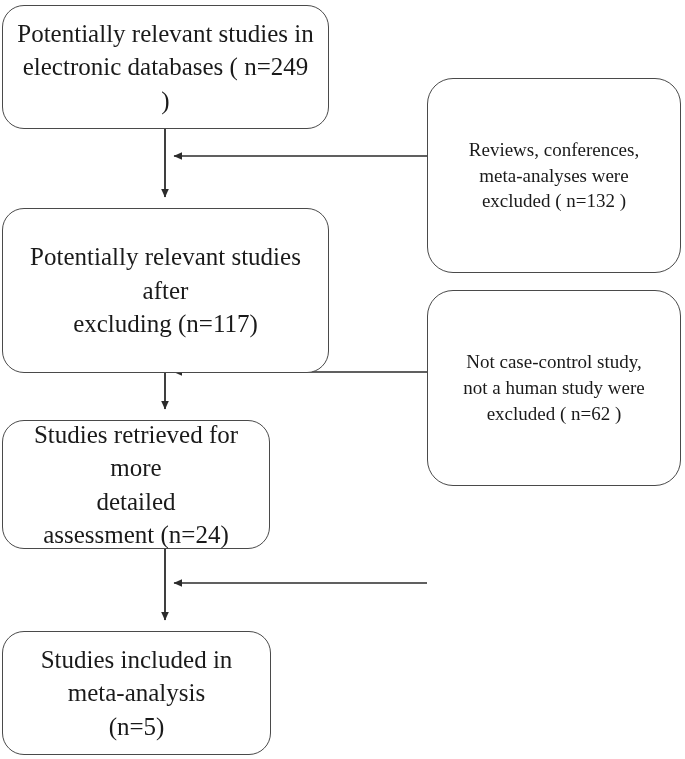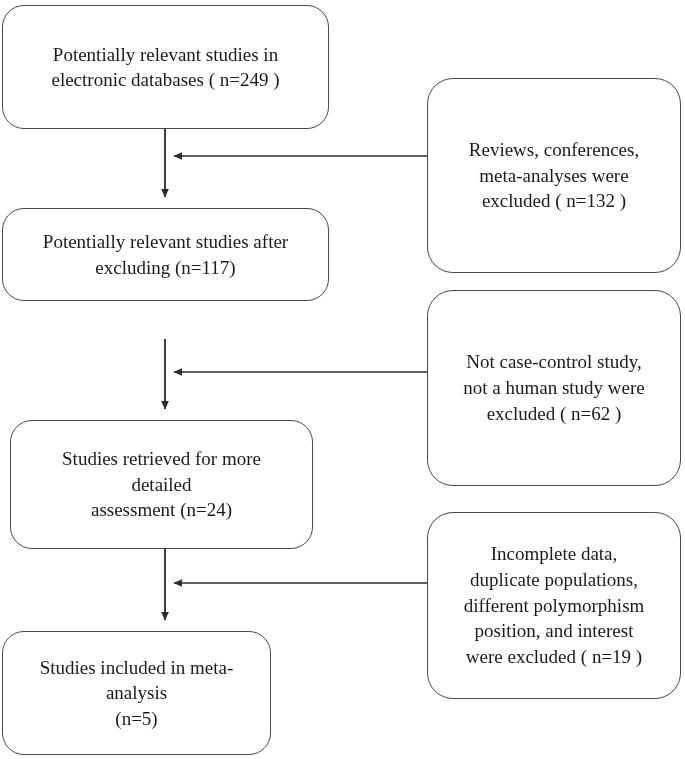--- a/index.html
+++ b/index.html
@@ -19,21 +19,21 @@
     position: absolute;
     box-sizing: border-box;
     border: 1.4px solid #4a4a4a;
     border-radius: 22px;
     background: #ffffff;
     display: flex;
     align-items: center;
     justify-content: center;
     text-align: center;
     color: #1a1a1a;
-    font-size: 19px;
+    font-size: 25px;
     line-height: 1.34;
     padding: 6px 14px;
     white-space: pre-line;
   }
   .node.right-node {
     font-size: 19px;
     line-height: 1.36;
     border-radius: 26px;
   }
   #connectors {
@@ -78,37 +78,32 @@
     </g>
 
     <g>
       <line x1="427" y1="583" x2="174" y2="583" stroke="#2b2b2b" stroke-width="1.6" marker-end="url(#arrowhead)"></line>
     </g>
   </svg>
 
   <div class="node main-node" style="left:2px; top:5px; width:327px; height:124px;">Potentially relevant studies in
 electronic databases ( n=249 )</div>
 
-  <div class="node main-node" style="left:2px; top:208px; width:327px; height:93px;">Potentially relevant studies after
+  <div class="node main-node" style="left:2px; top:208px; width:327px; height:165px;">Potentially relevant studies after
 excluding (n=117)</div>
 
-  <div class="node main-node" style="left:10px; top:420px; width:303px; height:129px;">Studies retrieved for more
+  <div class="node main-node" style="left:2px; top:420px; width:268px; height:129px;">Studies retrieved for more
 detailed
 assessment (n=24)</div>
 
   <div class="node main-node" style="left:2px; top:631px; width:269px; height:124px;">Studies included in meta-analysis
 (n=5)</div>
 
   <div class="node right-node" style="left:427px; top:78px; width:254px; height:195px;">Reviews, conferences,
 meta-analyses were
 excluded ( n=132 )</div>
 
   <div class="node right-node" style="left:427px; top:290px; width:254px; height:196px;">Not case-control study,
 not a human study were
 excluded ( n=62 )</div>
 
-  <div class="node right-node" style="left:427px; top:512px; width:254px; height:187px;">Incomplete data,
-duplicate populations,
-different polymorphism
-position, and interest
-were excluded ( n=19 )</div>
 
 </div>
 
 </body></html>

